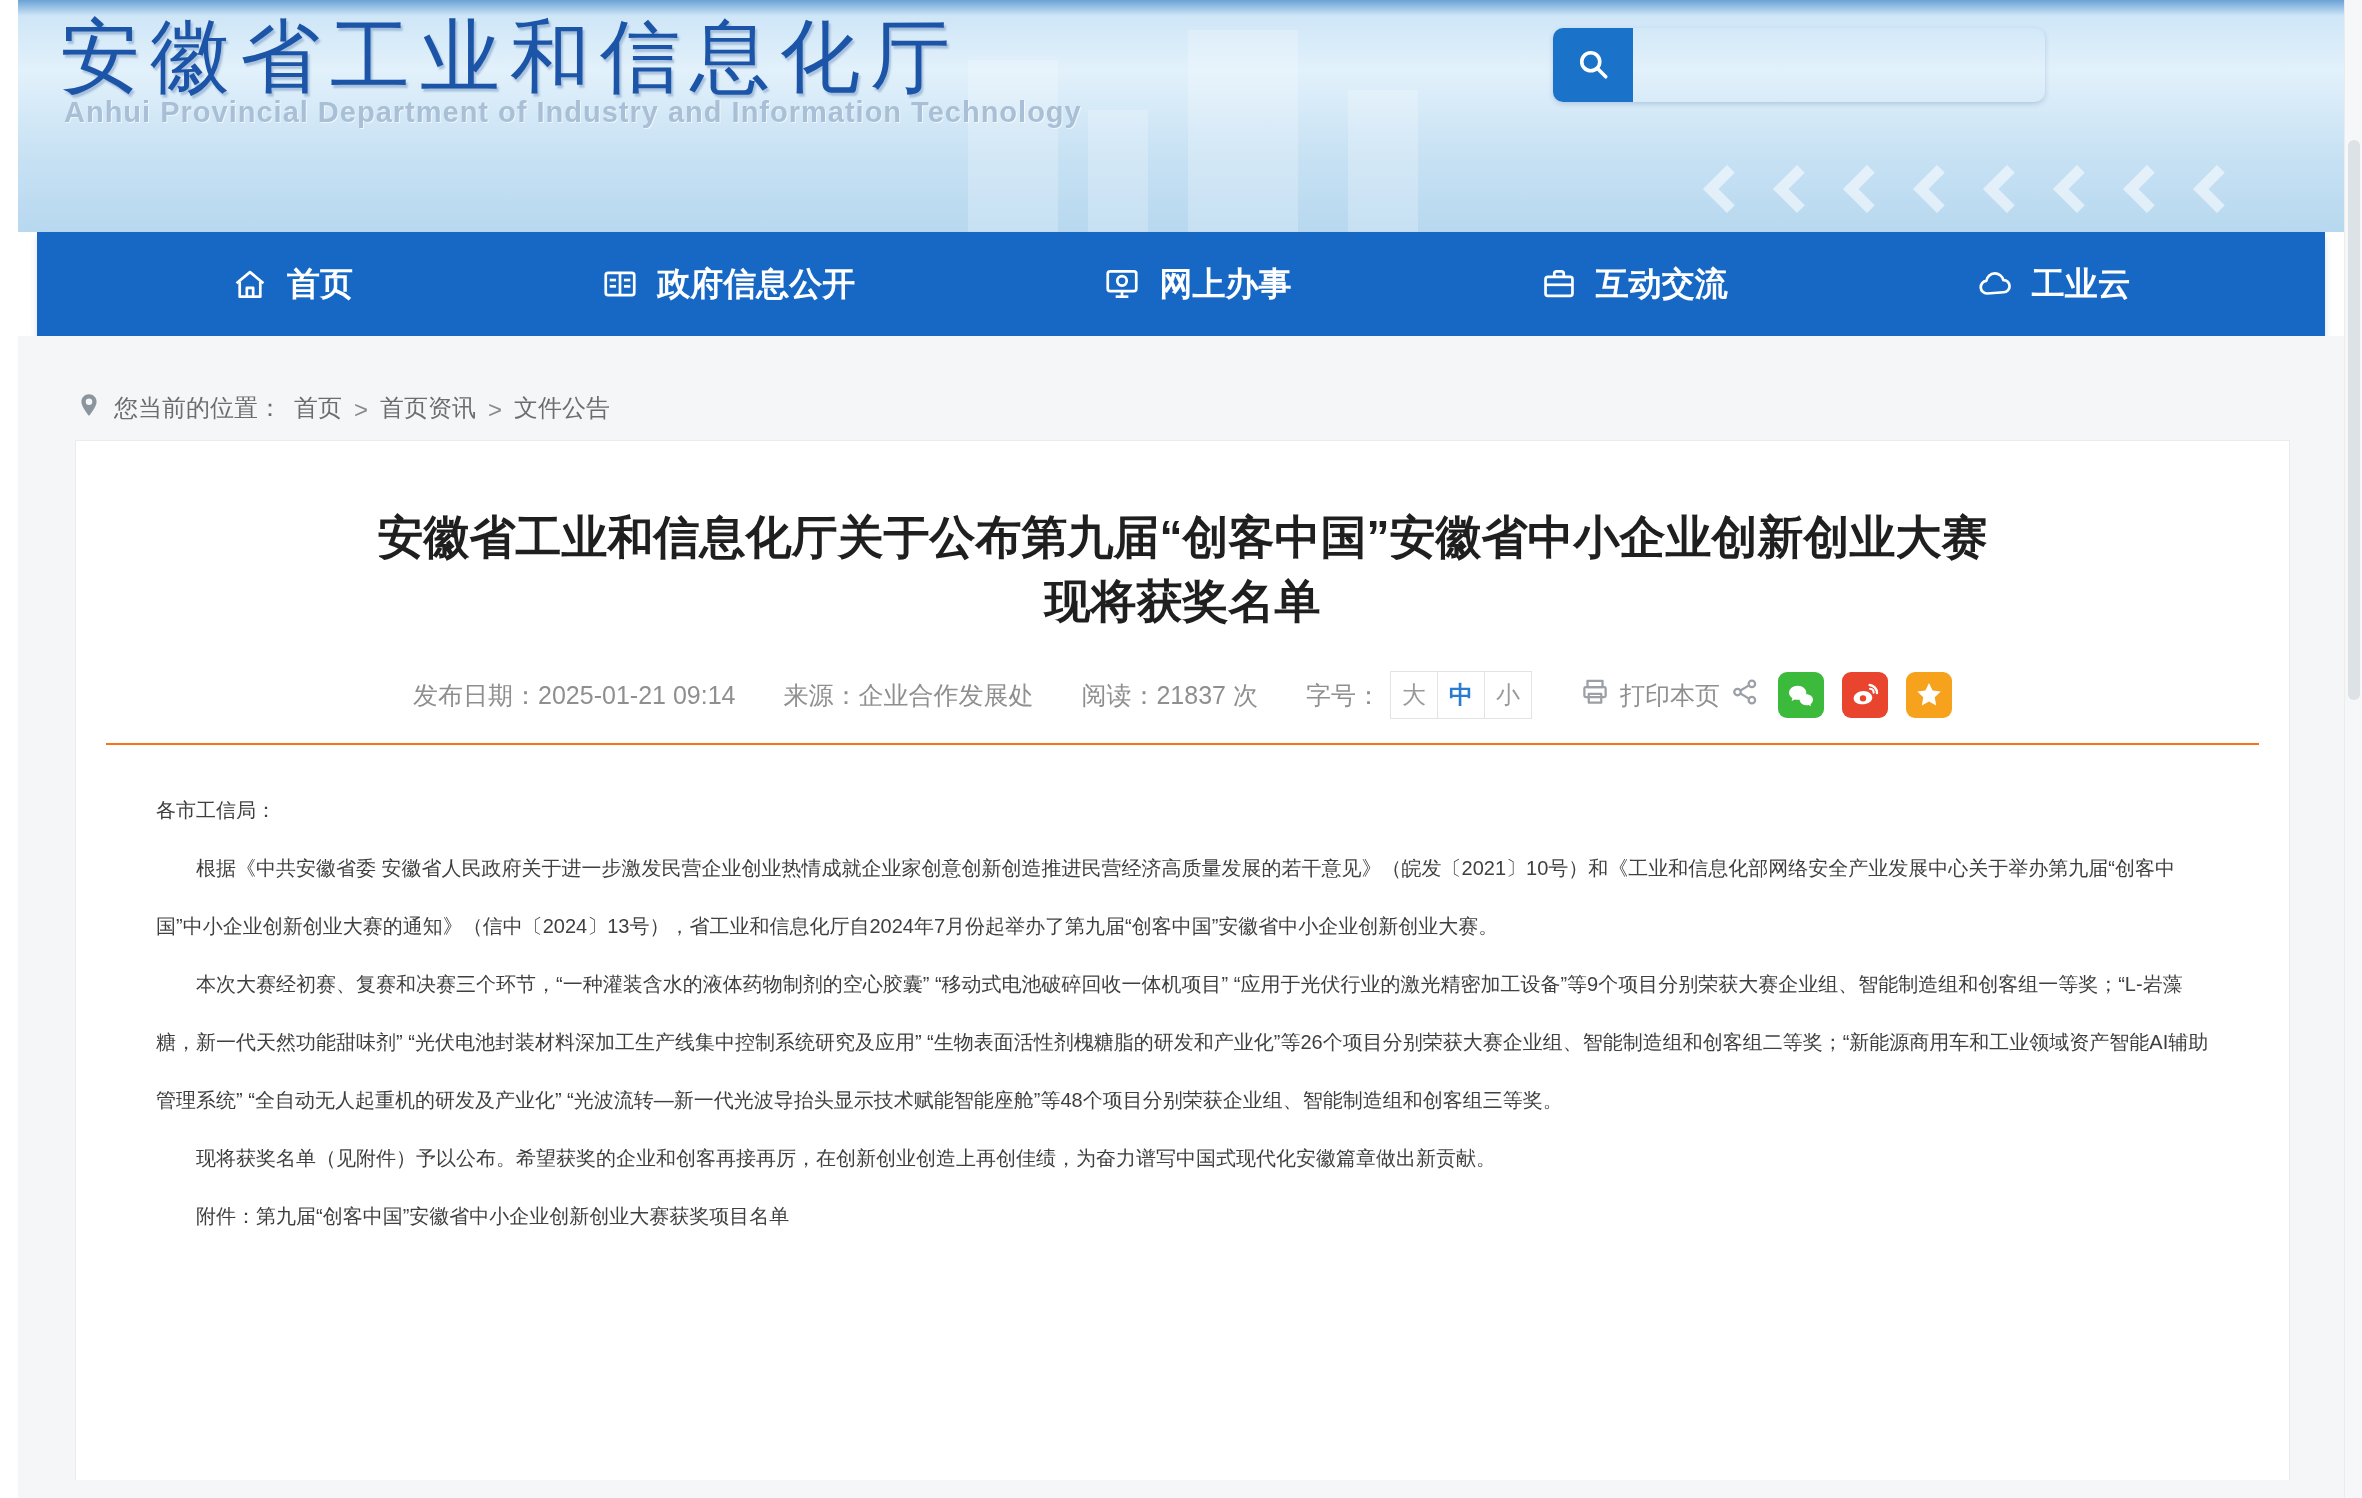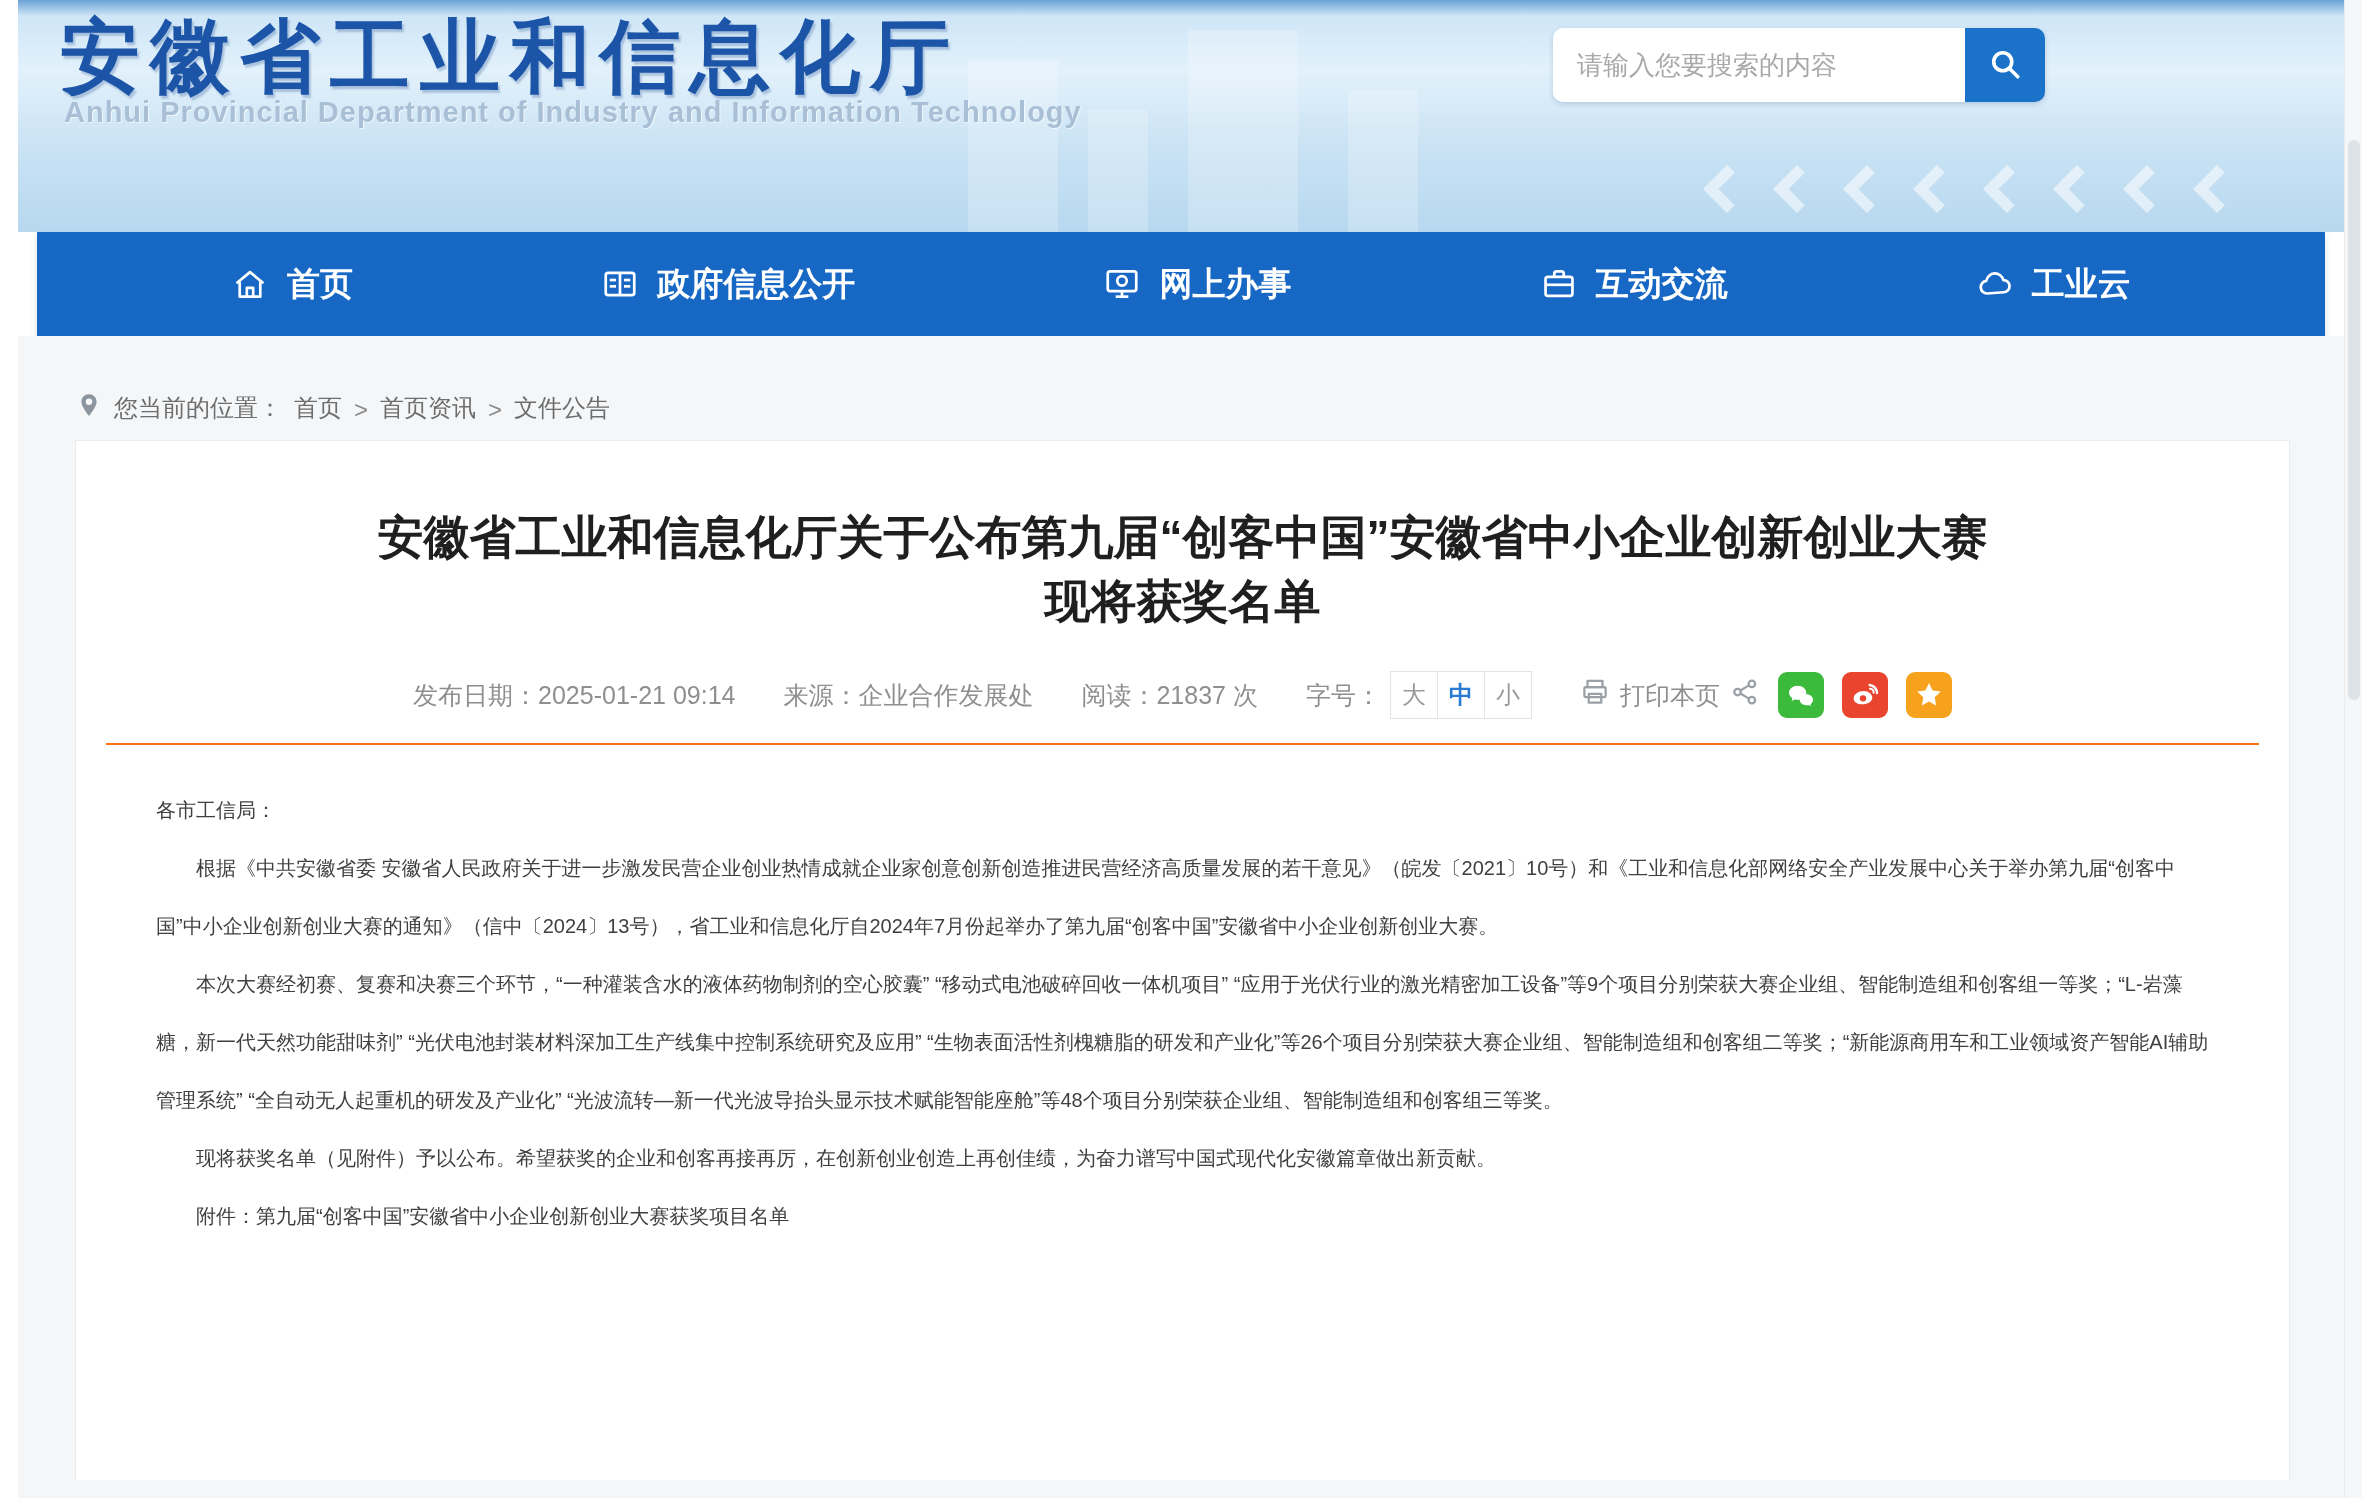--- a/index.html
+++ b/index.html
@@ -12,21 +12,21 @@
 
   
   .banner {
     position:absolute; left:18px; top:0; width:2326px; height:232px;
     background:linear-gradient(180deg,#6ba2d6 0px,#cfe6f7 16px,#e2f1fb 70px,#c9e2f4 150px,#b7d8ef 232px);
     overflow:hidden;
   }
   .banner .deco-block { position:absolute; background:rgba(255,255,255,0.22); }
   .site-title {
     position:absolute; left:42px; top:4px;
-    font-size:80px; font-weight:bold; color:#1c55a8; letter-spacing:10px;
+    font-size:80px; font-weight:normal; color:#1c55a8; letter-spacing:10px;
     text-shadow:2px 3px 2px rgba(70,110,165,0.35);
     white-space:nowrap;
   }
   .site-subtitle {
     position:absolute; left:46px; top:96px;
     font-size:29px; font-weight:bold; color:#a9bfd6; letter-spacing:1px;
     text-shadow:1px 1px 0 rgba(255,255,255,0.6);
     white-space:nowrap;
   }
   .search-box {
@@ -146,21 +146,20 @@
 <div class="banner">
   <div class="deco-block" style="left:950px;top:60px;width:90px;height:172px;"></div>
   <div class="deco-block" style="left:1070px;top:110px;width:60px;height:122px;"></div>
   <div class="deco-block" style="left:1170px;top:30px;width:110px;height:202px;"></div>
   <div class="deco-block" style="left:1330px;top:90px;width:70px;height:142px;"></div>
 
   <div class="site-title">安徽省工业和信息化厅</div>
   <div class="site-subtitle">Anhui Provincial Department of Industry and Information Technology</div>
 
   <div class="search-box">
-    <input class="search-input" type="text" value="" placeholder="请输入您要搜索的内容" style="">
     <button class="search-btn">
       <span>
         <svg width="36" height="36" viewBox="0 0 24 24" fill="none" stroke="#ffffff" stroke-width="2.4" stroke-linecap="round">
           <circle cx="10.5" cy="10.5" r="6"></circle>
           <line x1="15" y1="15" x2="20.5" y2="20.5"></line>
         </svg>
       </span>
     </button>
   </div>
 

